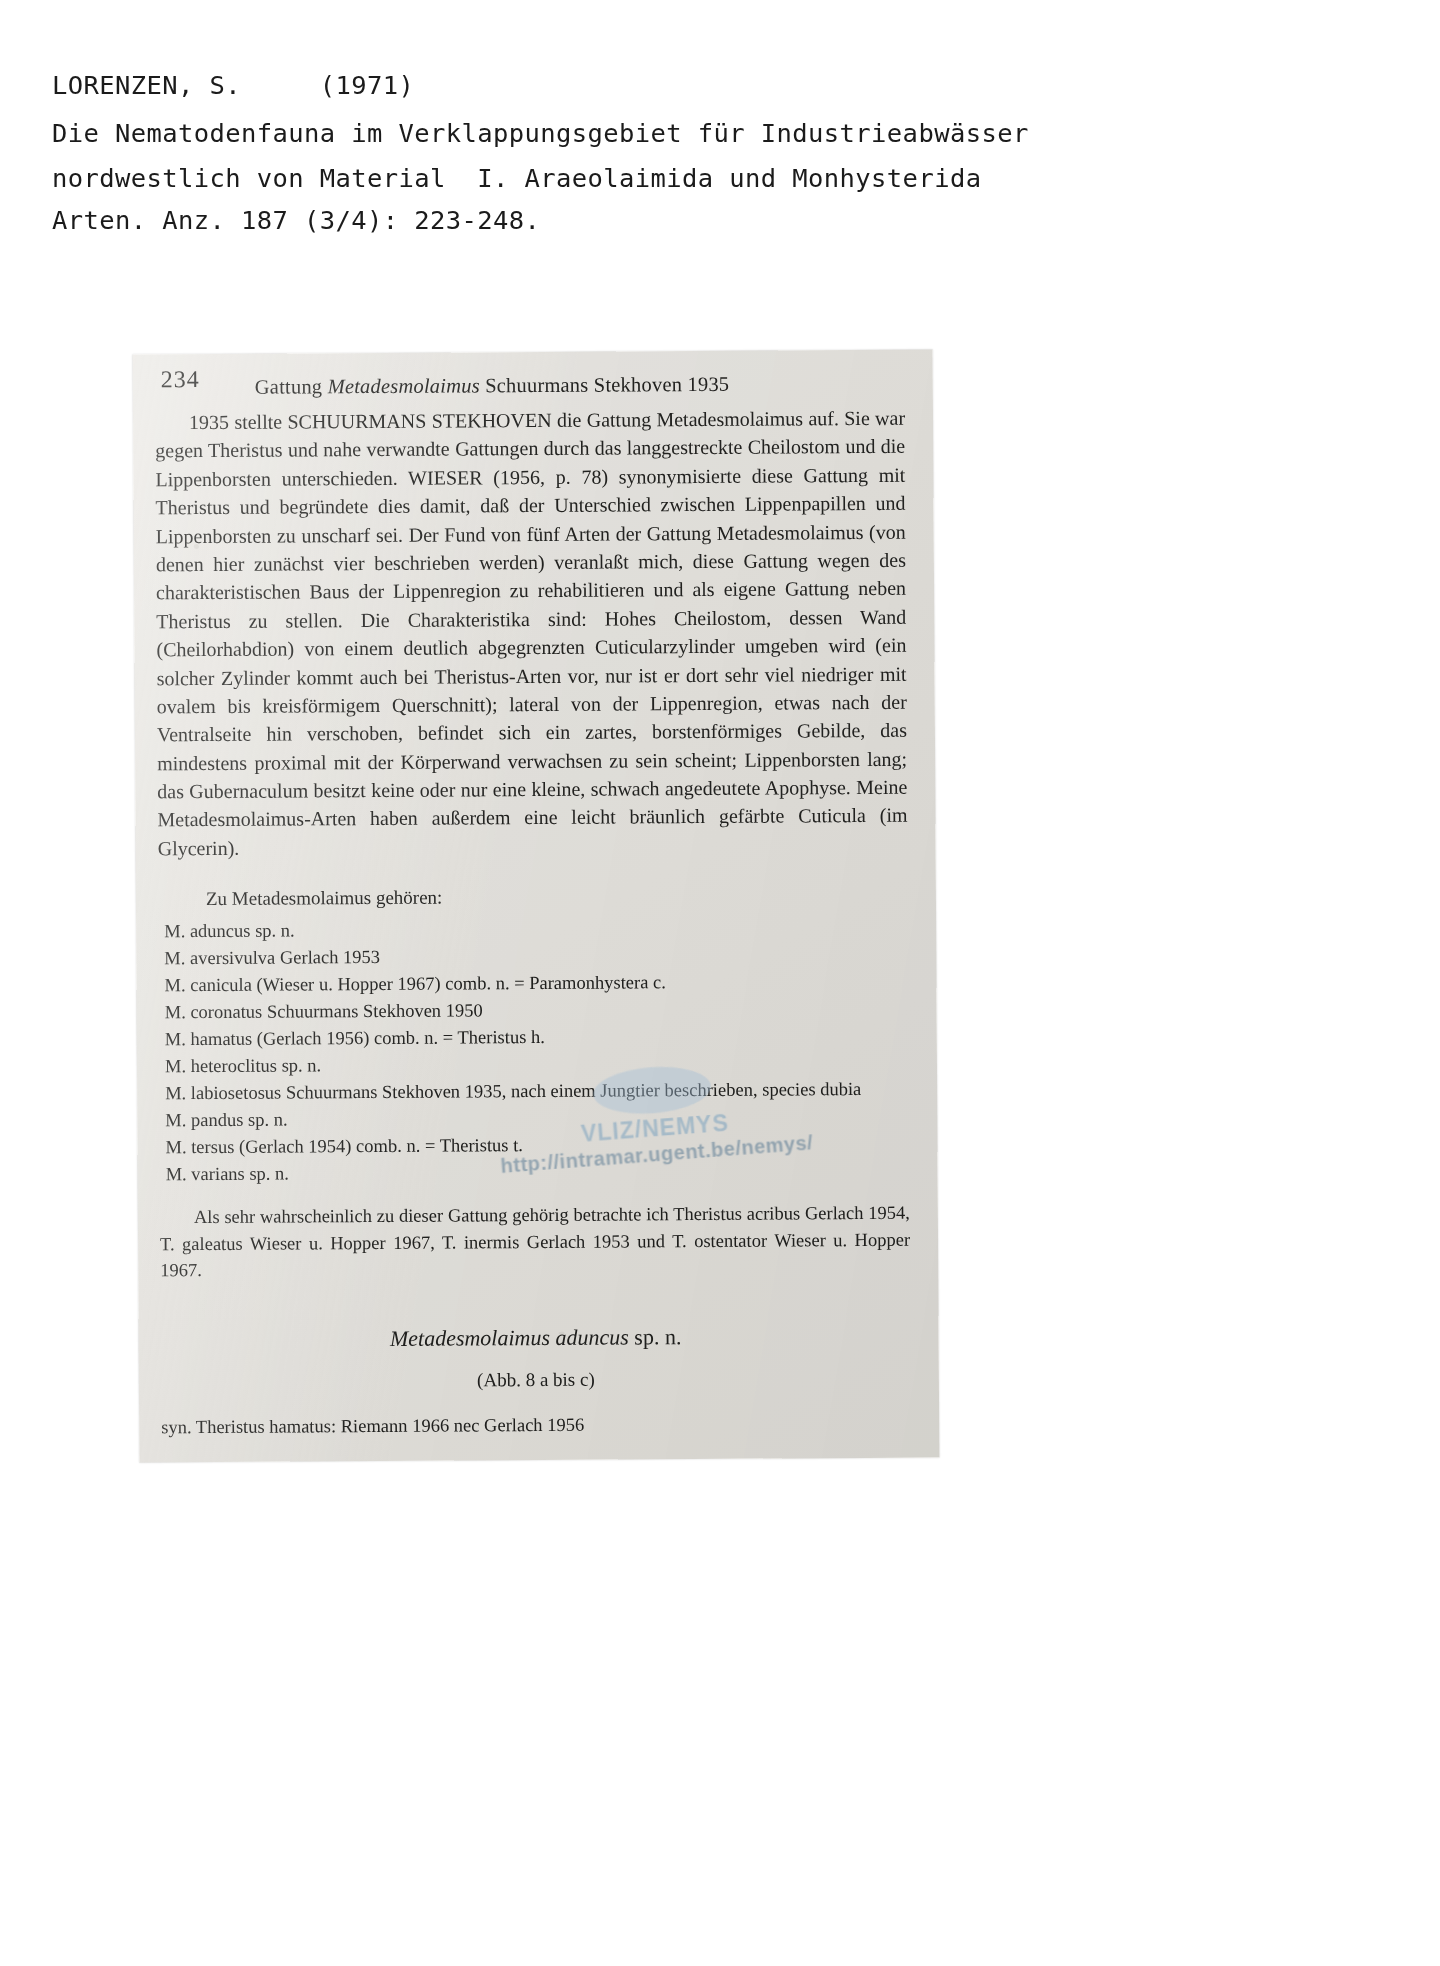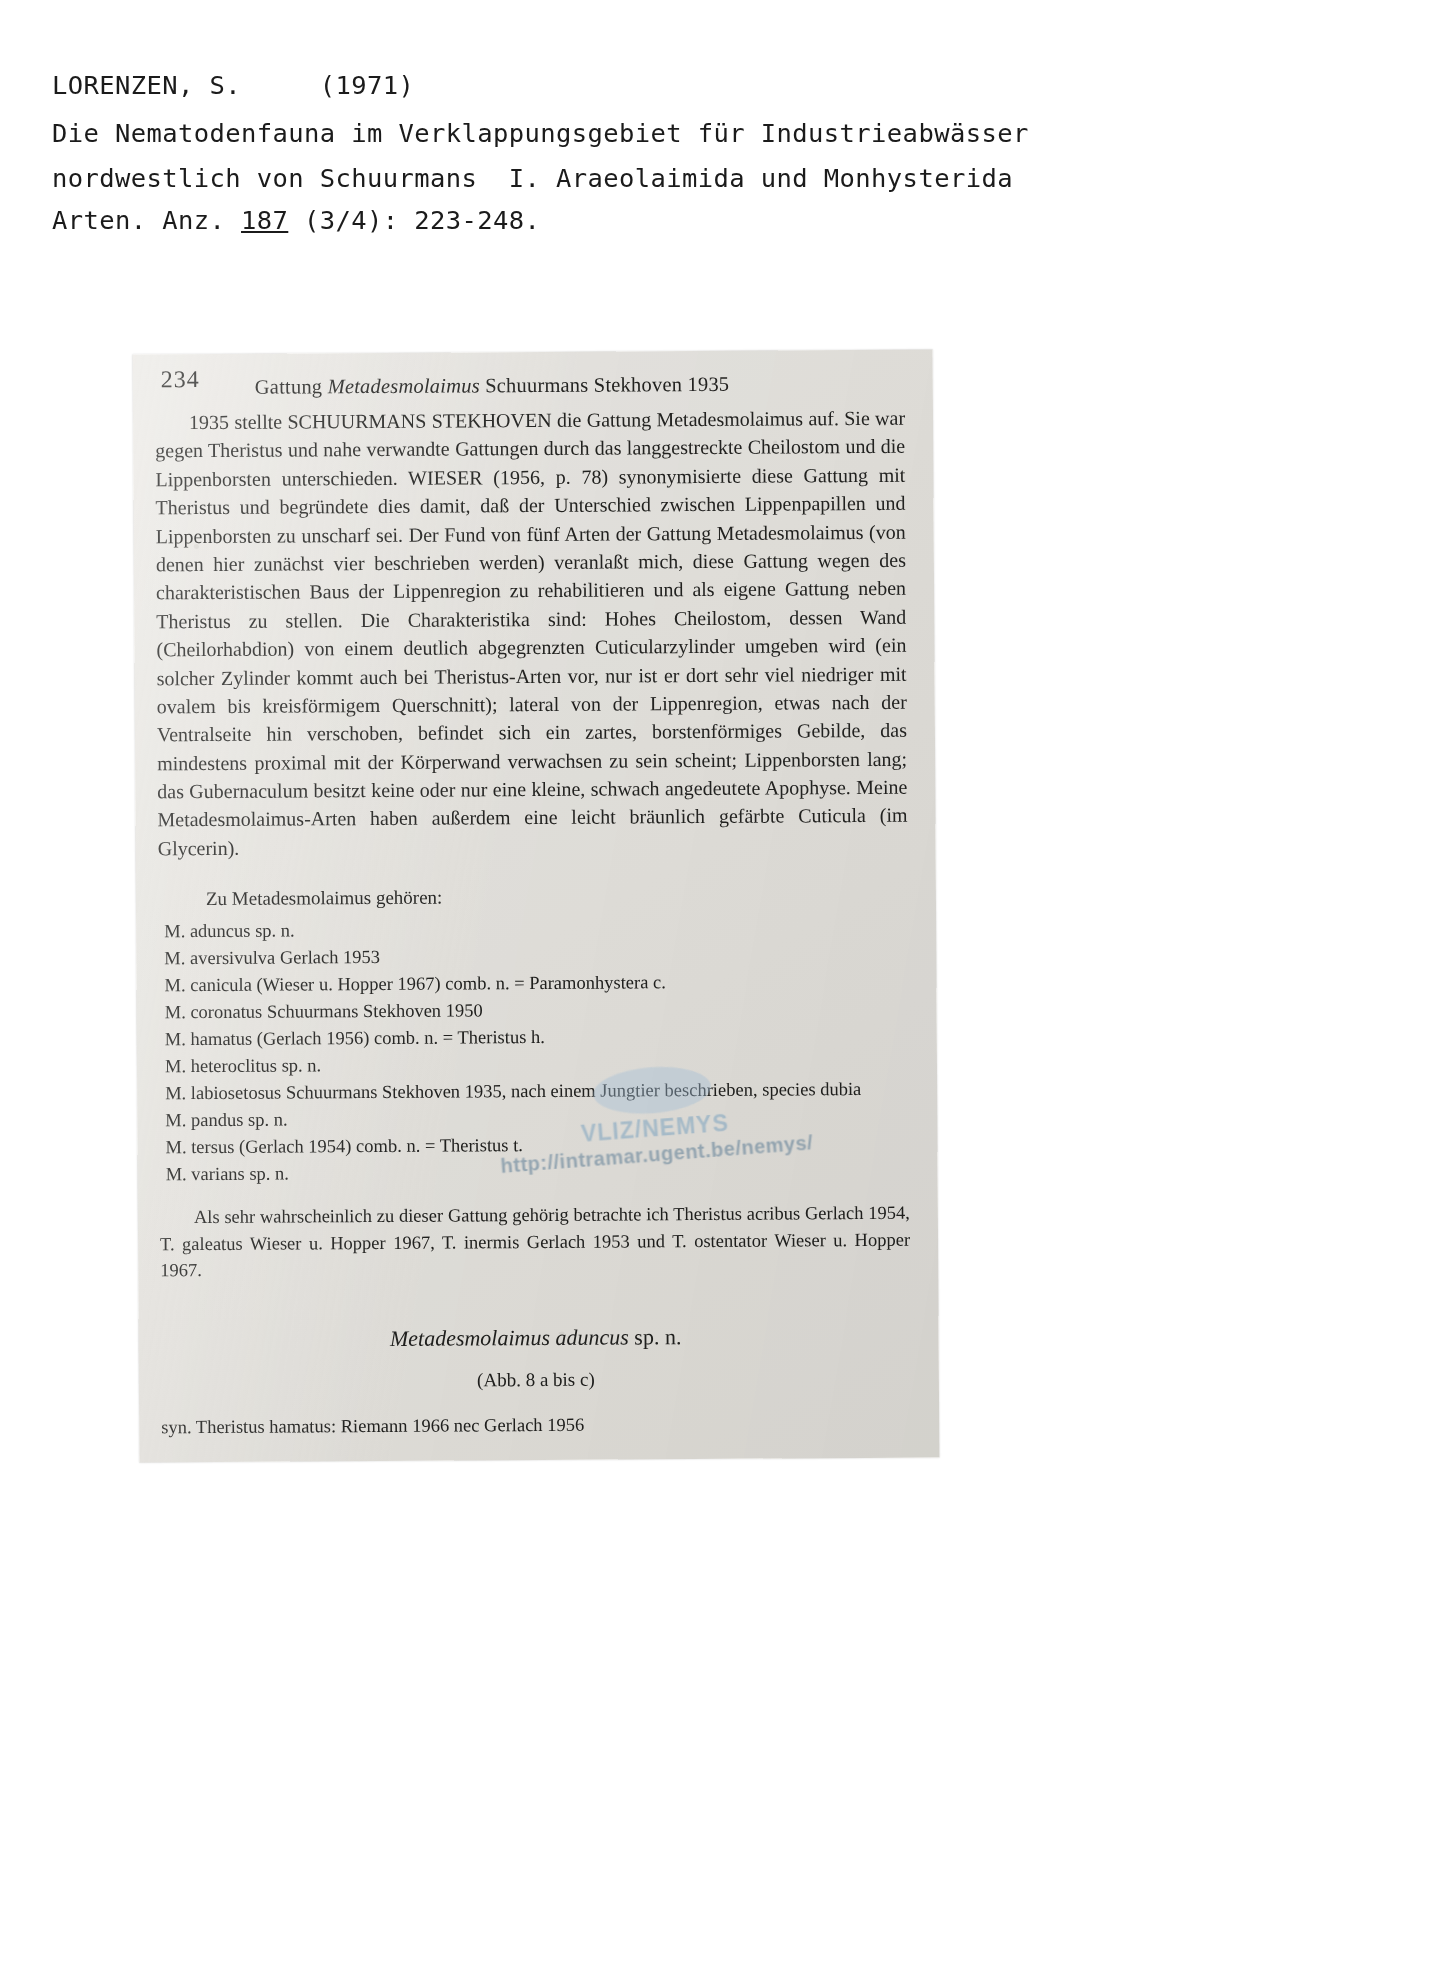--- a/index.html
+++ b/index.html
@@ -25,21 +25,21 @@
     font-family: "DejaVu Sans Mono", monospace;
     font-size: 25.5px;
     line-height: 1.0;
     color: #1b1b1b;
     letter-spacing: 0.4px;
   }
   .typed-line { white-space: pre; margin-bottom: 4px; }
   .typed-line.l1 { margin-bottom: 22px; }
   .typed-line.l2 { margin-bottom: 20px; }
   .typed-line.l3 { margin-bottom: 16px; }
-  .u { text-decoration: underline; }
+  .u { }
 
   
   .slip {
     position: absolute;
     left: 136px;
     top: 352px;
     width: 800px;
     height: 1108px;
     background: linear-gradient(150deg, #eceae6 0%, #e8e6e1 35%, #e4e2dd 70%, #e1dfd9 100%);
     box-shadow: 0 0 2px rgba(0,0,0,0.18);
@@ -185,21 +185,21 @@
     border-radius: 50%;
     opacity: 0.5;
   }
 </style>
 </head>
 <body>
 
 <div class="typed-header">
   <div class="typed-line l1">LORENZEN, S.     (1971)</div>
   <div class="typed-line l2">Die Nematodenfauna im Verklappungsgebiet für Industrieabwässer</div>
-  <div class="typed-line l3">nordwestlich von Schuurmans  I. Araeolaimida und Monhysterida</div>
+  <div class="typed-line l3">nordwestlich von Material  I. Araeolaimida und Monhysterida</div>
   <div class="typed-line"><span>Arten. Anz. </span><span class="u">187</span><span> (3/4): 223-248.</span></div>
 </div>
 
 <div class="slip">
   <div class="speck" style="left:60px; top:190px; width:5px; height:5px;"></div>
   <div class="speck" style="left:640px; top:90px; width:4px; height:4px;"></div>
   <div class="speck" style="left:420px; top:980px; width:6px; height:3px;"></div>
 
   <div class="slip-inner">
     <div class="pagenum">234</div>

